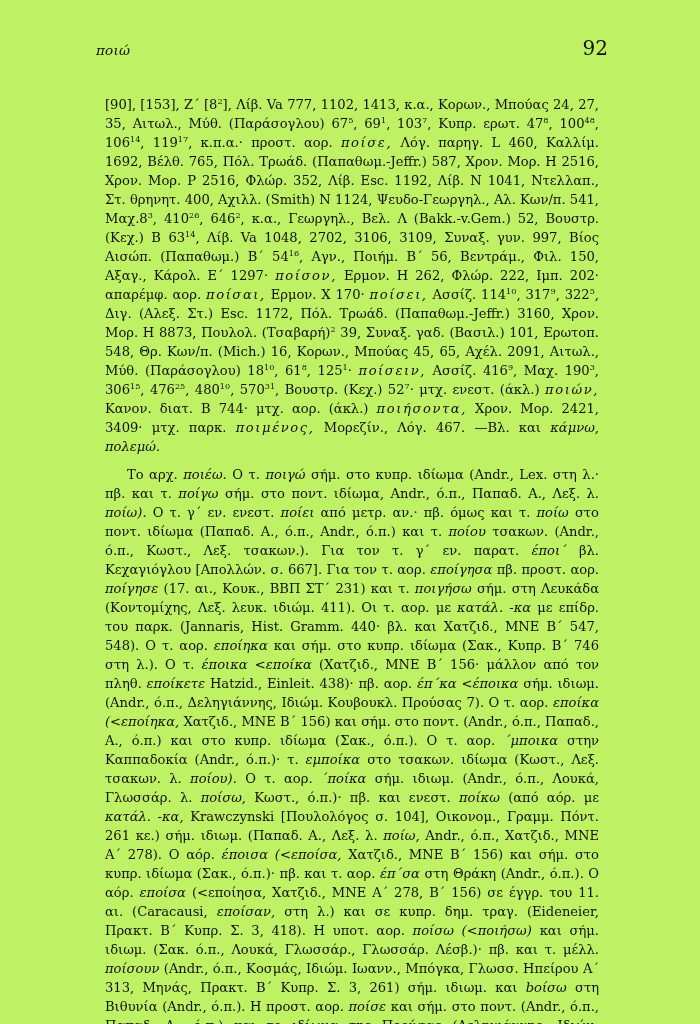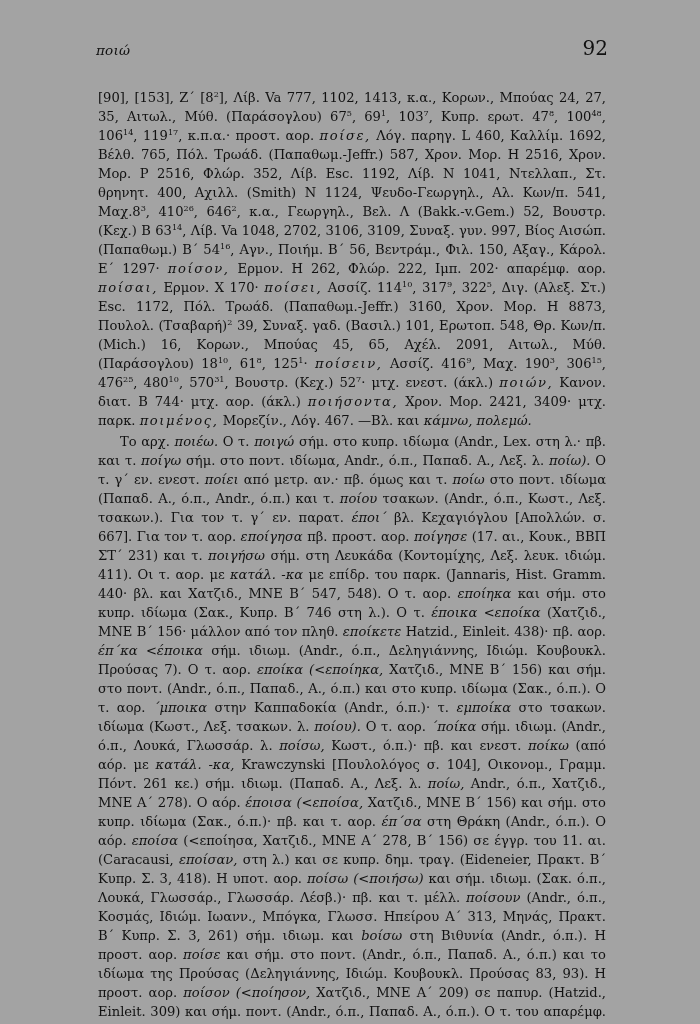--- a/index.html
+++ b/index.html
@@ -14,21 +14,21 @@
     position: relative;
     font-family: "DejaVu Serif", "Liberation Serif", serif;
     color: #111111;
     overflow: hidden;
   }
   .page {
     position: absolute;
     left: 0; top: 0;
     width: 700px;
     height: 1024px;
-    background: #a3a3a3;
+    background: #bef264;
   }
   
   .running-head {
     position: absolute;
     left: 96px;
     top: 36px;
     width: 512px;
     height: 22px;
     display: flex;
     align-items: baseline;
@@ -49,21 +49,21 @@
     left: 96px;
     top: 86px;
     width: 512px;
     font-size: 13.1px;
     line-height: 19.0px;
     text-align: justify;
     text-justify: inter-word;
     hyphens: manual;
   }
   .para {
-    margin: 2px;
+    margin: 9px;
     text-align: justify;
   }
   .para + .para {
     margin-top: 0px;
   }
   .indent {
     text-indent: 22px;
   }
   sup {
     font-size: 0.62em;

